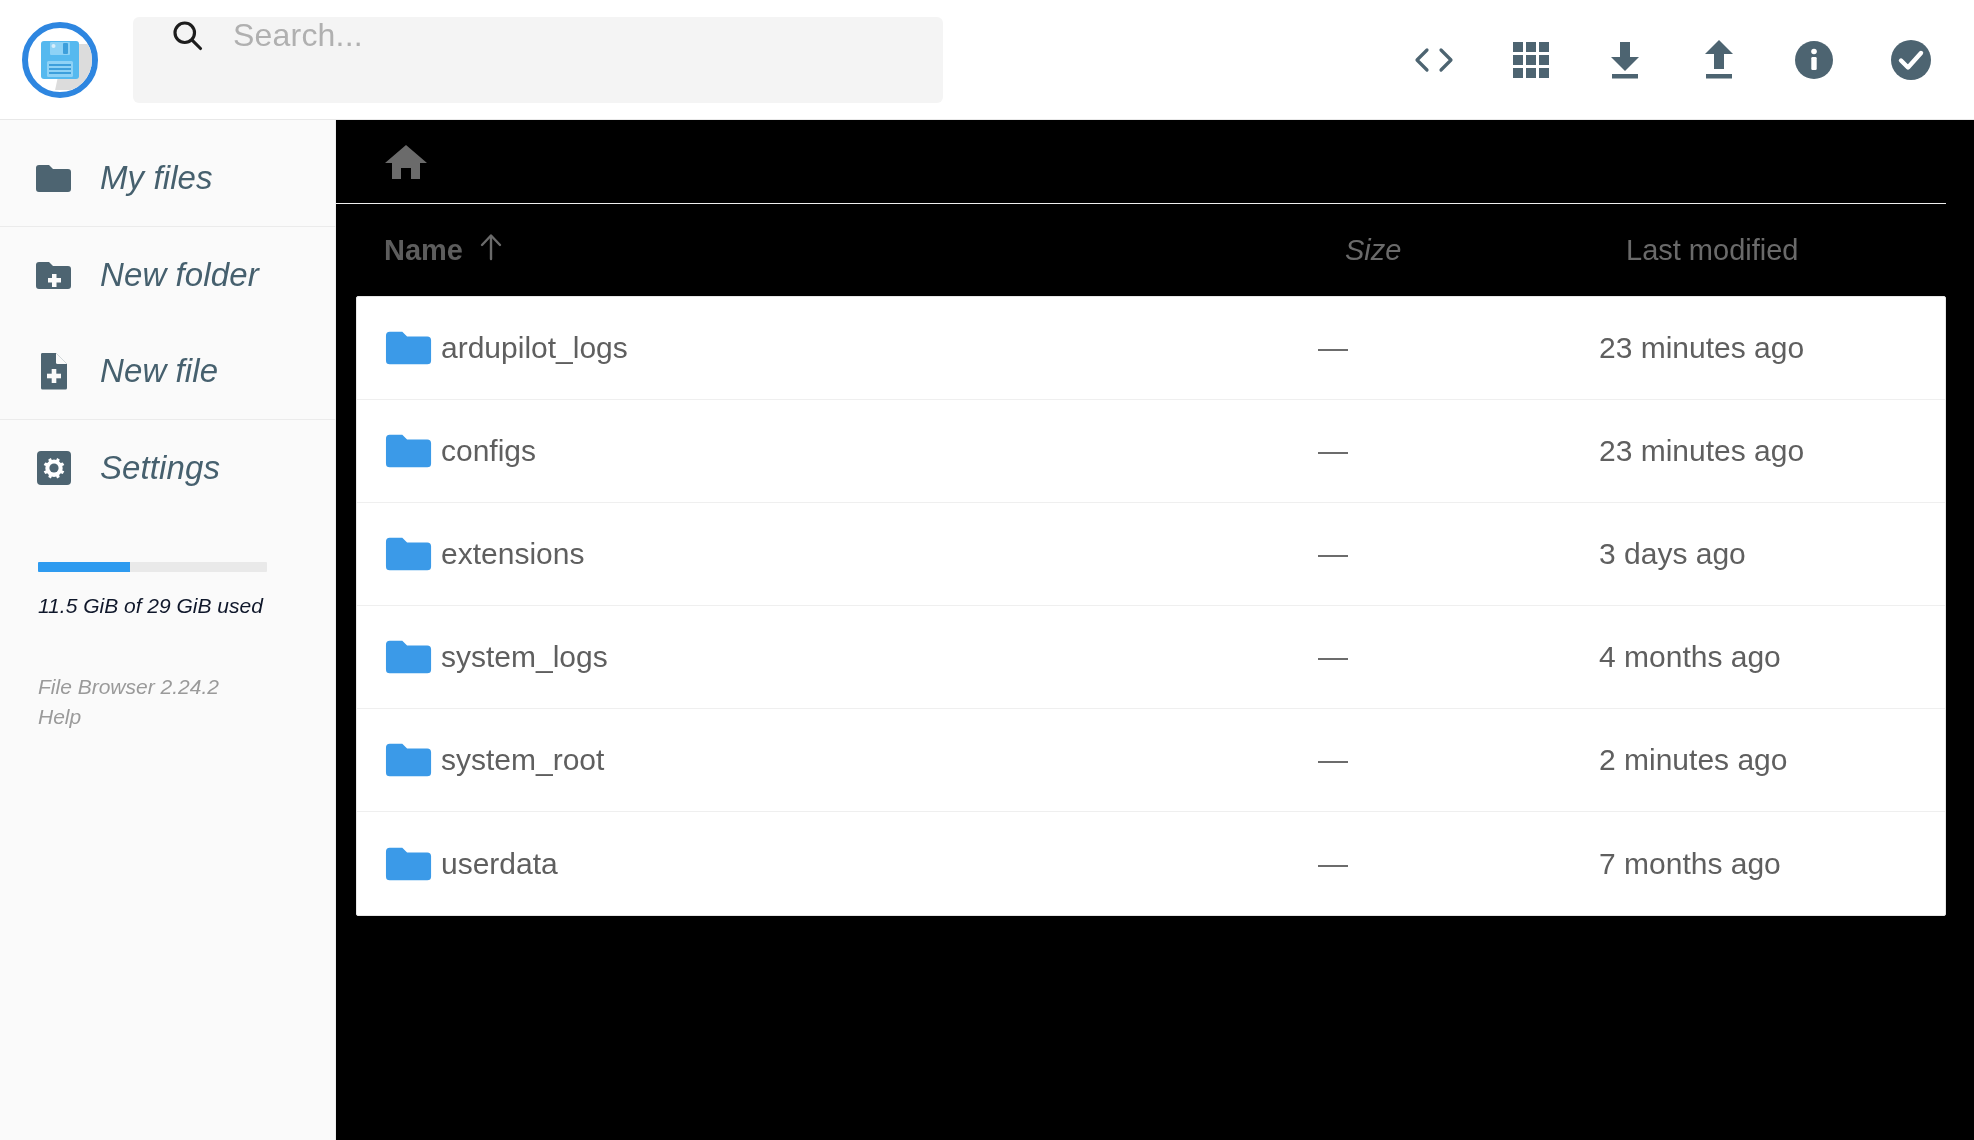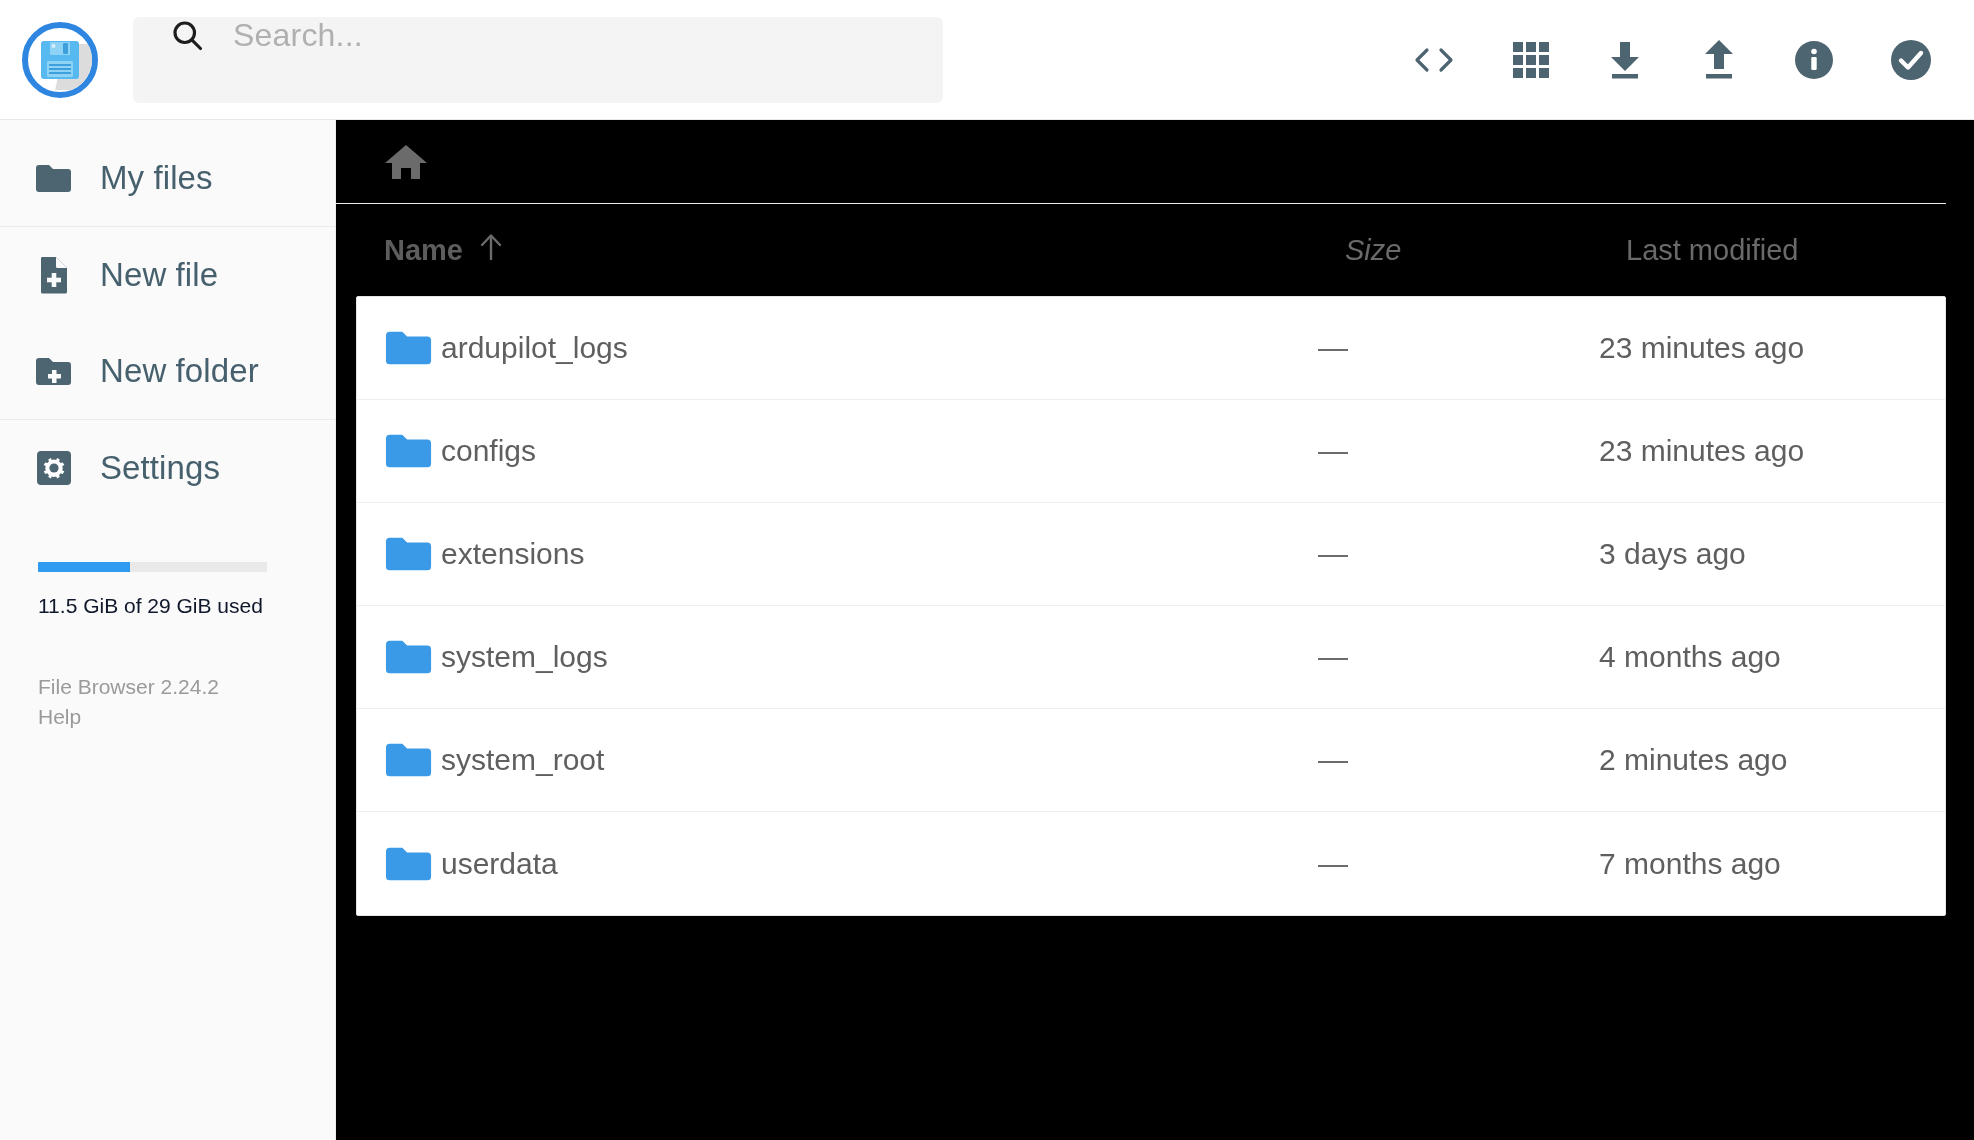--- a/index.html
+++ b/index.html
@@ -65,20 +65,21 @@
   }
   .act { display: flex; align-items: center; justify-content: center; cursor: pointer; }
 
   
   .sidebar {
     position: absolute; top: 120px; left: 0;
     width: 336px; height: 1020px;
     background: #fafafa;
     border-right: 1px solid #ededed;
     padding-top: 10px;
+    font-style: italic;
   }
   .nav-item {
     display: flex; align-items: center;
     height: 96px;
     padding-left: 34px;
     cursor: pointer;
   }
   .nav-item + .nav-sep, .nav-sep { height: 0; }
   .nav-sep { border-top: 1px solid #ebebeb; margin: 0 0 0 0; width: 336px; }
   .nav-ico { width: 40px; display: flex; align-items: center; justify-content: center; flex: 0 0 40px; }
@@ -240,39 +241,39 @@
         <path d="M1 5a3 3 0 013-3h10l4 4h15a3 3 0 013 3v17a3 3 0 01-3 3H4a3 3 0 01-3-3z" fill="#4d6471"></path>
       </svg>
     </span>
     <span class="nav-label">My files</span>
   </div>
 
   <div class="nav-sep"></div>
 
   <div class="nav-item">
     <span class="nav-ico">
+      <svg width="38" height="30" viewBox="0 0 38 30">
+        <path d="M1 5a3 3 0 013-3h10l4 4h15a3 3 0 013 3v17a3 3 0 01-3 3H4a3 3 0 01-3-3z" fill="#4d6471"></path>
+        <rect x="17" y="14" width="4.5" height="13" fill="#fafafa"></rect>
+        <rect x="13" y="18" width="13" height="4.5" fill="#fafafa"></rect>
+      </svg>
+    </span>
+    <span class="nav-label">New folder</span>
+  </div>
+
+  <div class="nav-item">
+    <span class="nav-ico">
       <svg width="30" height="38" viewBox="0 0 30 38">
         <path d="M3 1h14l11 11v24a1.5 1.5 0 01-1.5 1.5h-23A1.5 1.5 0 012 36V2.5A1.5 1.5 0 013 1z" fill="#4d6471"></path>
         <path d="M17 1l11 11H18.5A1.5 1.5 0 0117 10.5z" fill="#fafafa"></path>
         <rect x="12.7" y="17" width="4.6" height="14" fill="#fafafa"></rect>
         <rect x="8" y="21.7" width="14" height="4.6" fill="#fafafa"></rect>
       </svg>
     </span>
     <span class="nav-label">New file</span>
-  </div>
-
-  <div class="nav-item">
-    <span class="nav-ico">
-      <svg width="38" height="30" viewBox="0 0 38 30">
-        <path d="M1 5a3 3 0 013-3h10l4 4h15a3 3 0 013 3v17a3 3 0 01-3 3H4a3 3 0 01-3-3z" fill="#4d6471"></path>
-        <rect x="17" y="14" width="4.5" height="13" fill="#fafafa"></rect>
-        <rect x="13" y="18" width="13" height="4.5" fill="#fafafa"></rect>
-      </svg>
-    </span>
-    <span class="nav-label">New folder</span>
   </div>
 
   <div class="nav-sep"></div>
 
   <div class="nav-item">
     <span class="nav-ico">
       <svg width="36" height="36" viewBox="0 0 36 36">
         <rect x="1" y="1" width="34" height="34" rx="4" fill="#4d6471"></rect>
         <path d="M18 9.5l2.2.4.9-2 2.6 1.5-.6 2.1 1.6 1.6 2.1-.6 1.5 2.6-2 .9.4 2.2-.4 2.2 2 .9-1.5 2.6-2.1-.6-1.6 1.6.6 2.1-2.6 1.5-.9-2-2.2.4-2.2-.4-.9 2-2.6-1.5.6-2.1-1.6-1.6-2.1.6-1.5-2.6 2-.9-.4-2.2.4-2.2-2-.9 1.5-2.6 2.1.6 1.6-1.6-.6-2.1 2.6-1.5.9 2z" fill="#ffffff"></path>
         <circle cx="18" cy="18" r="4.6" fill="#4d6471"></circle>

